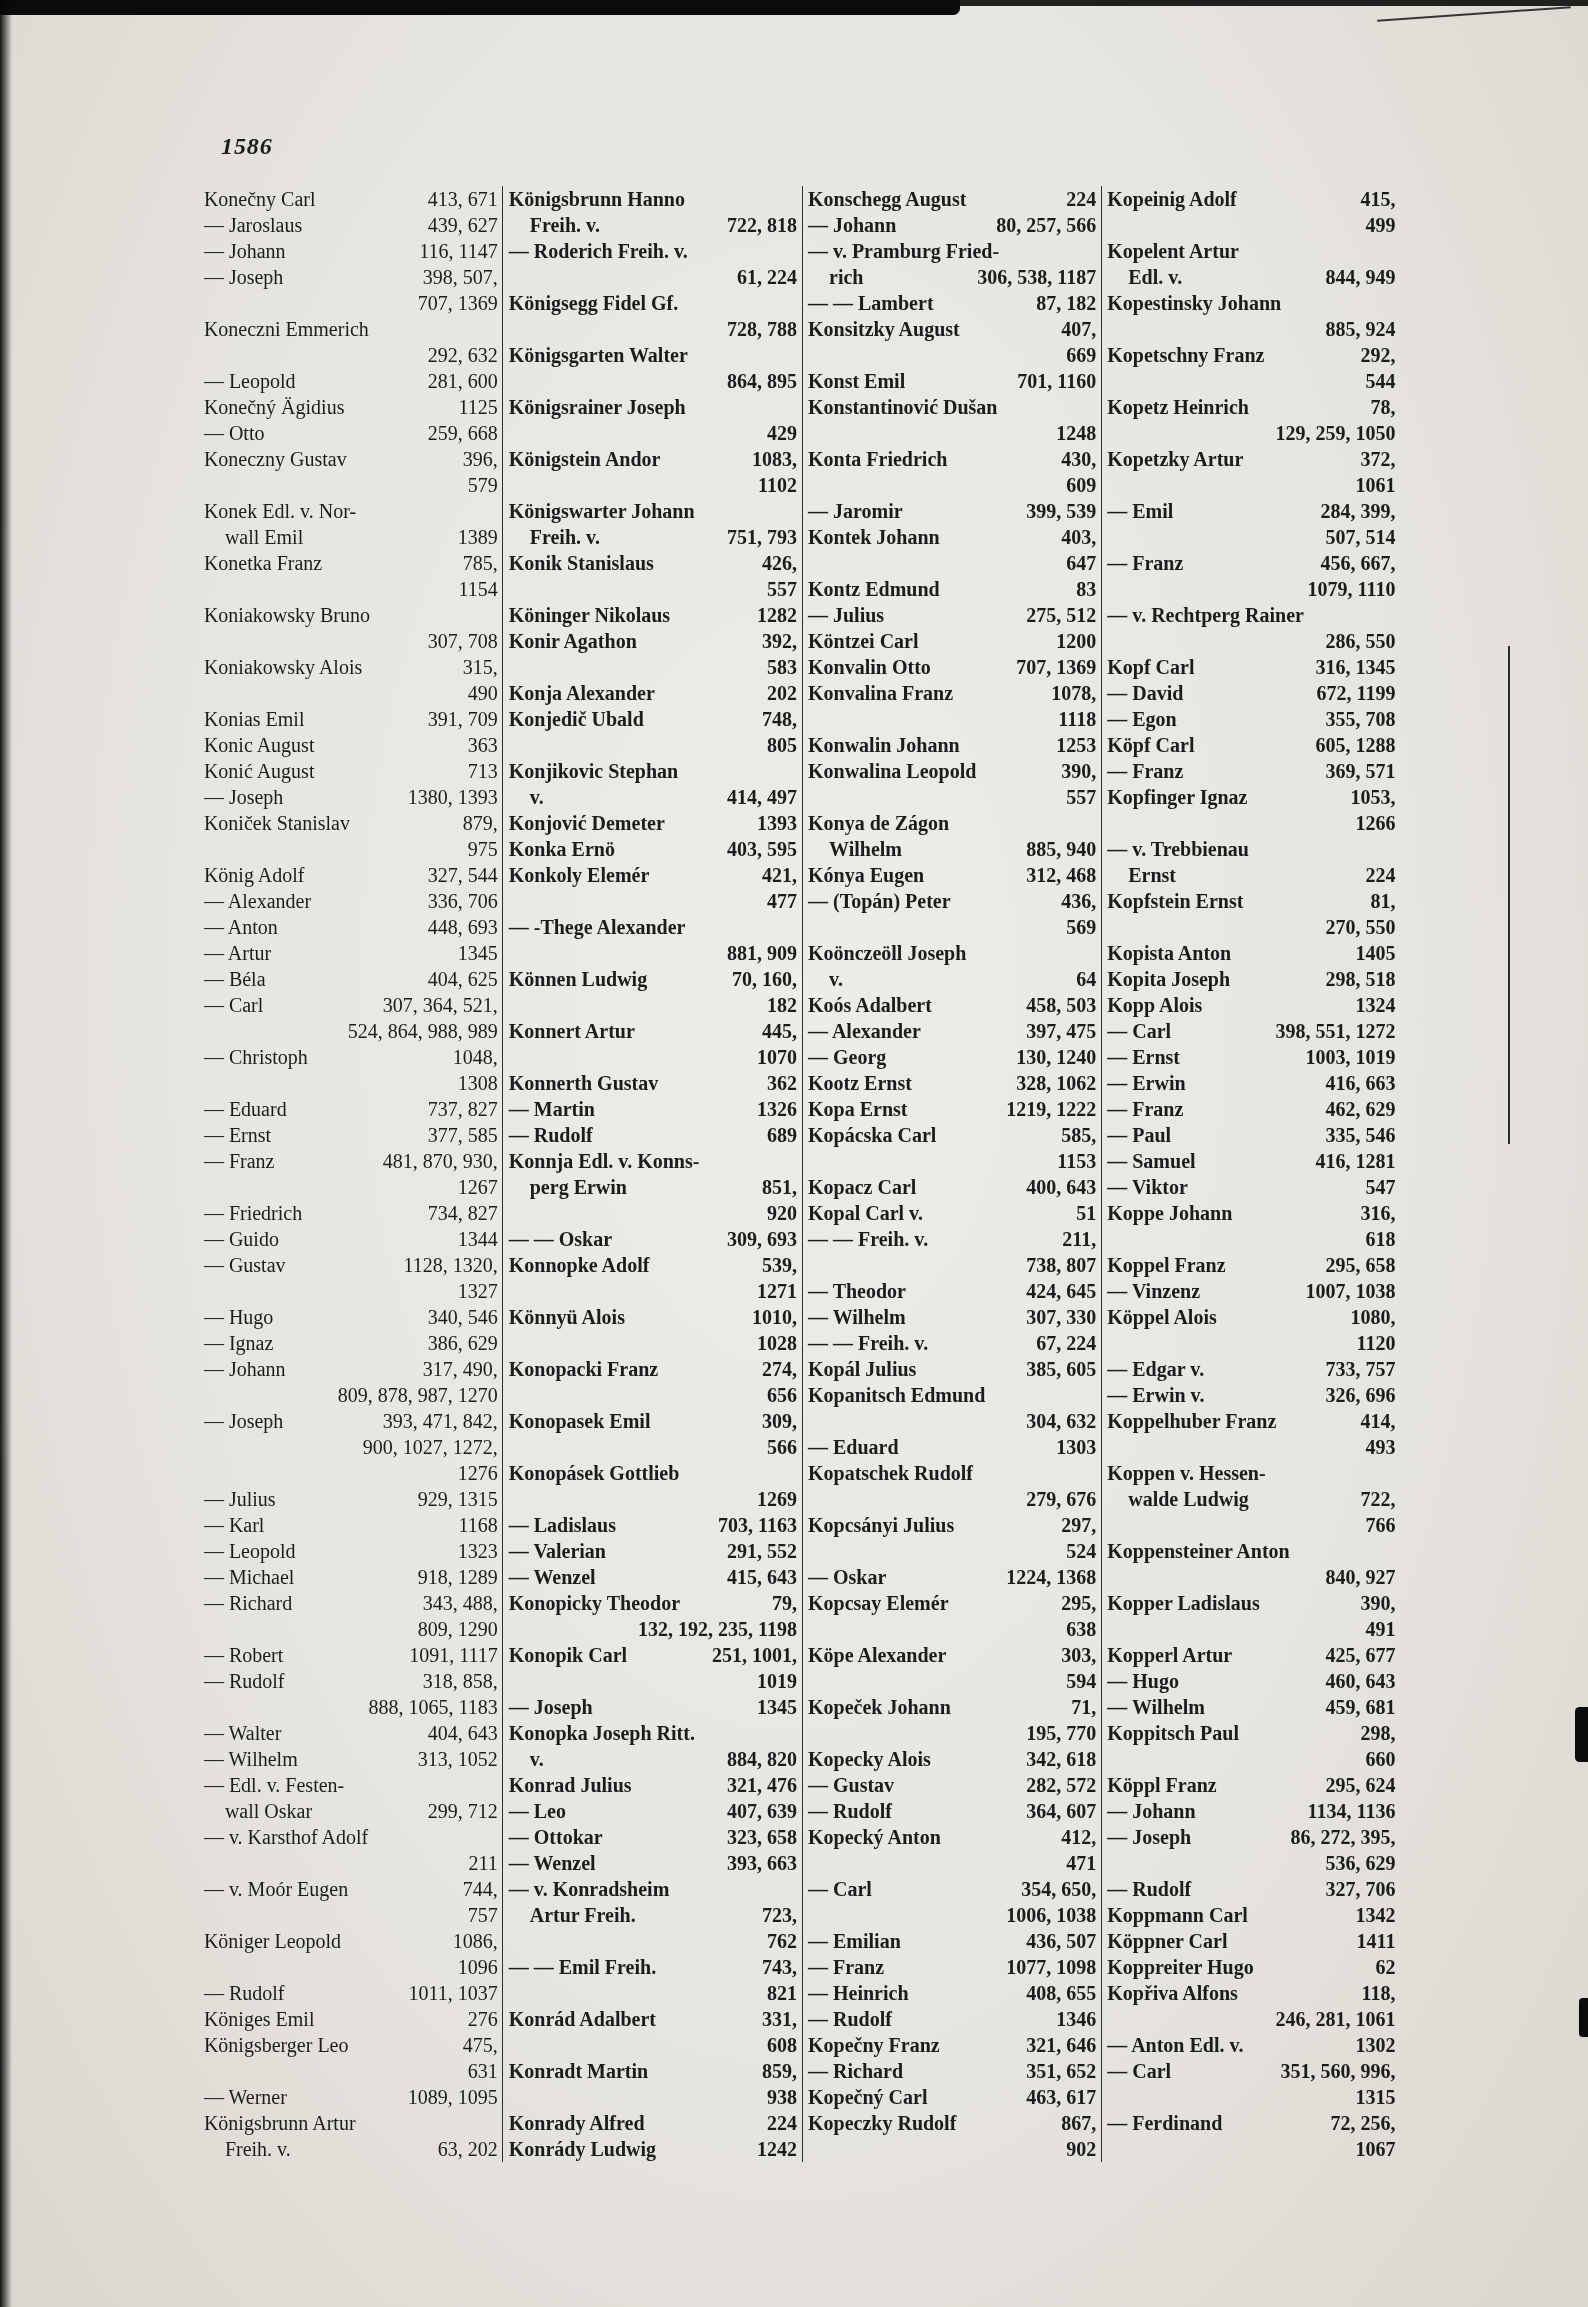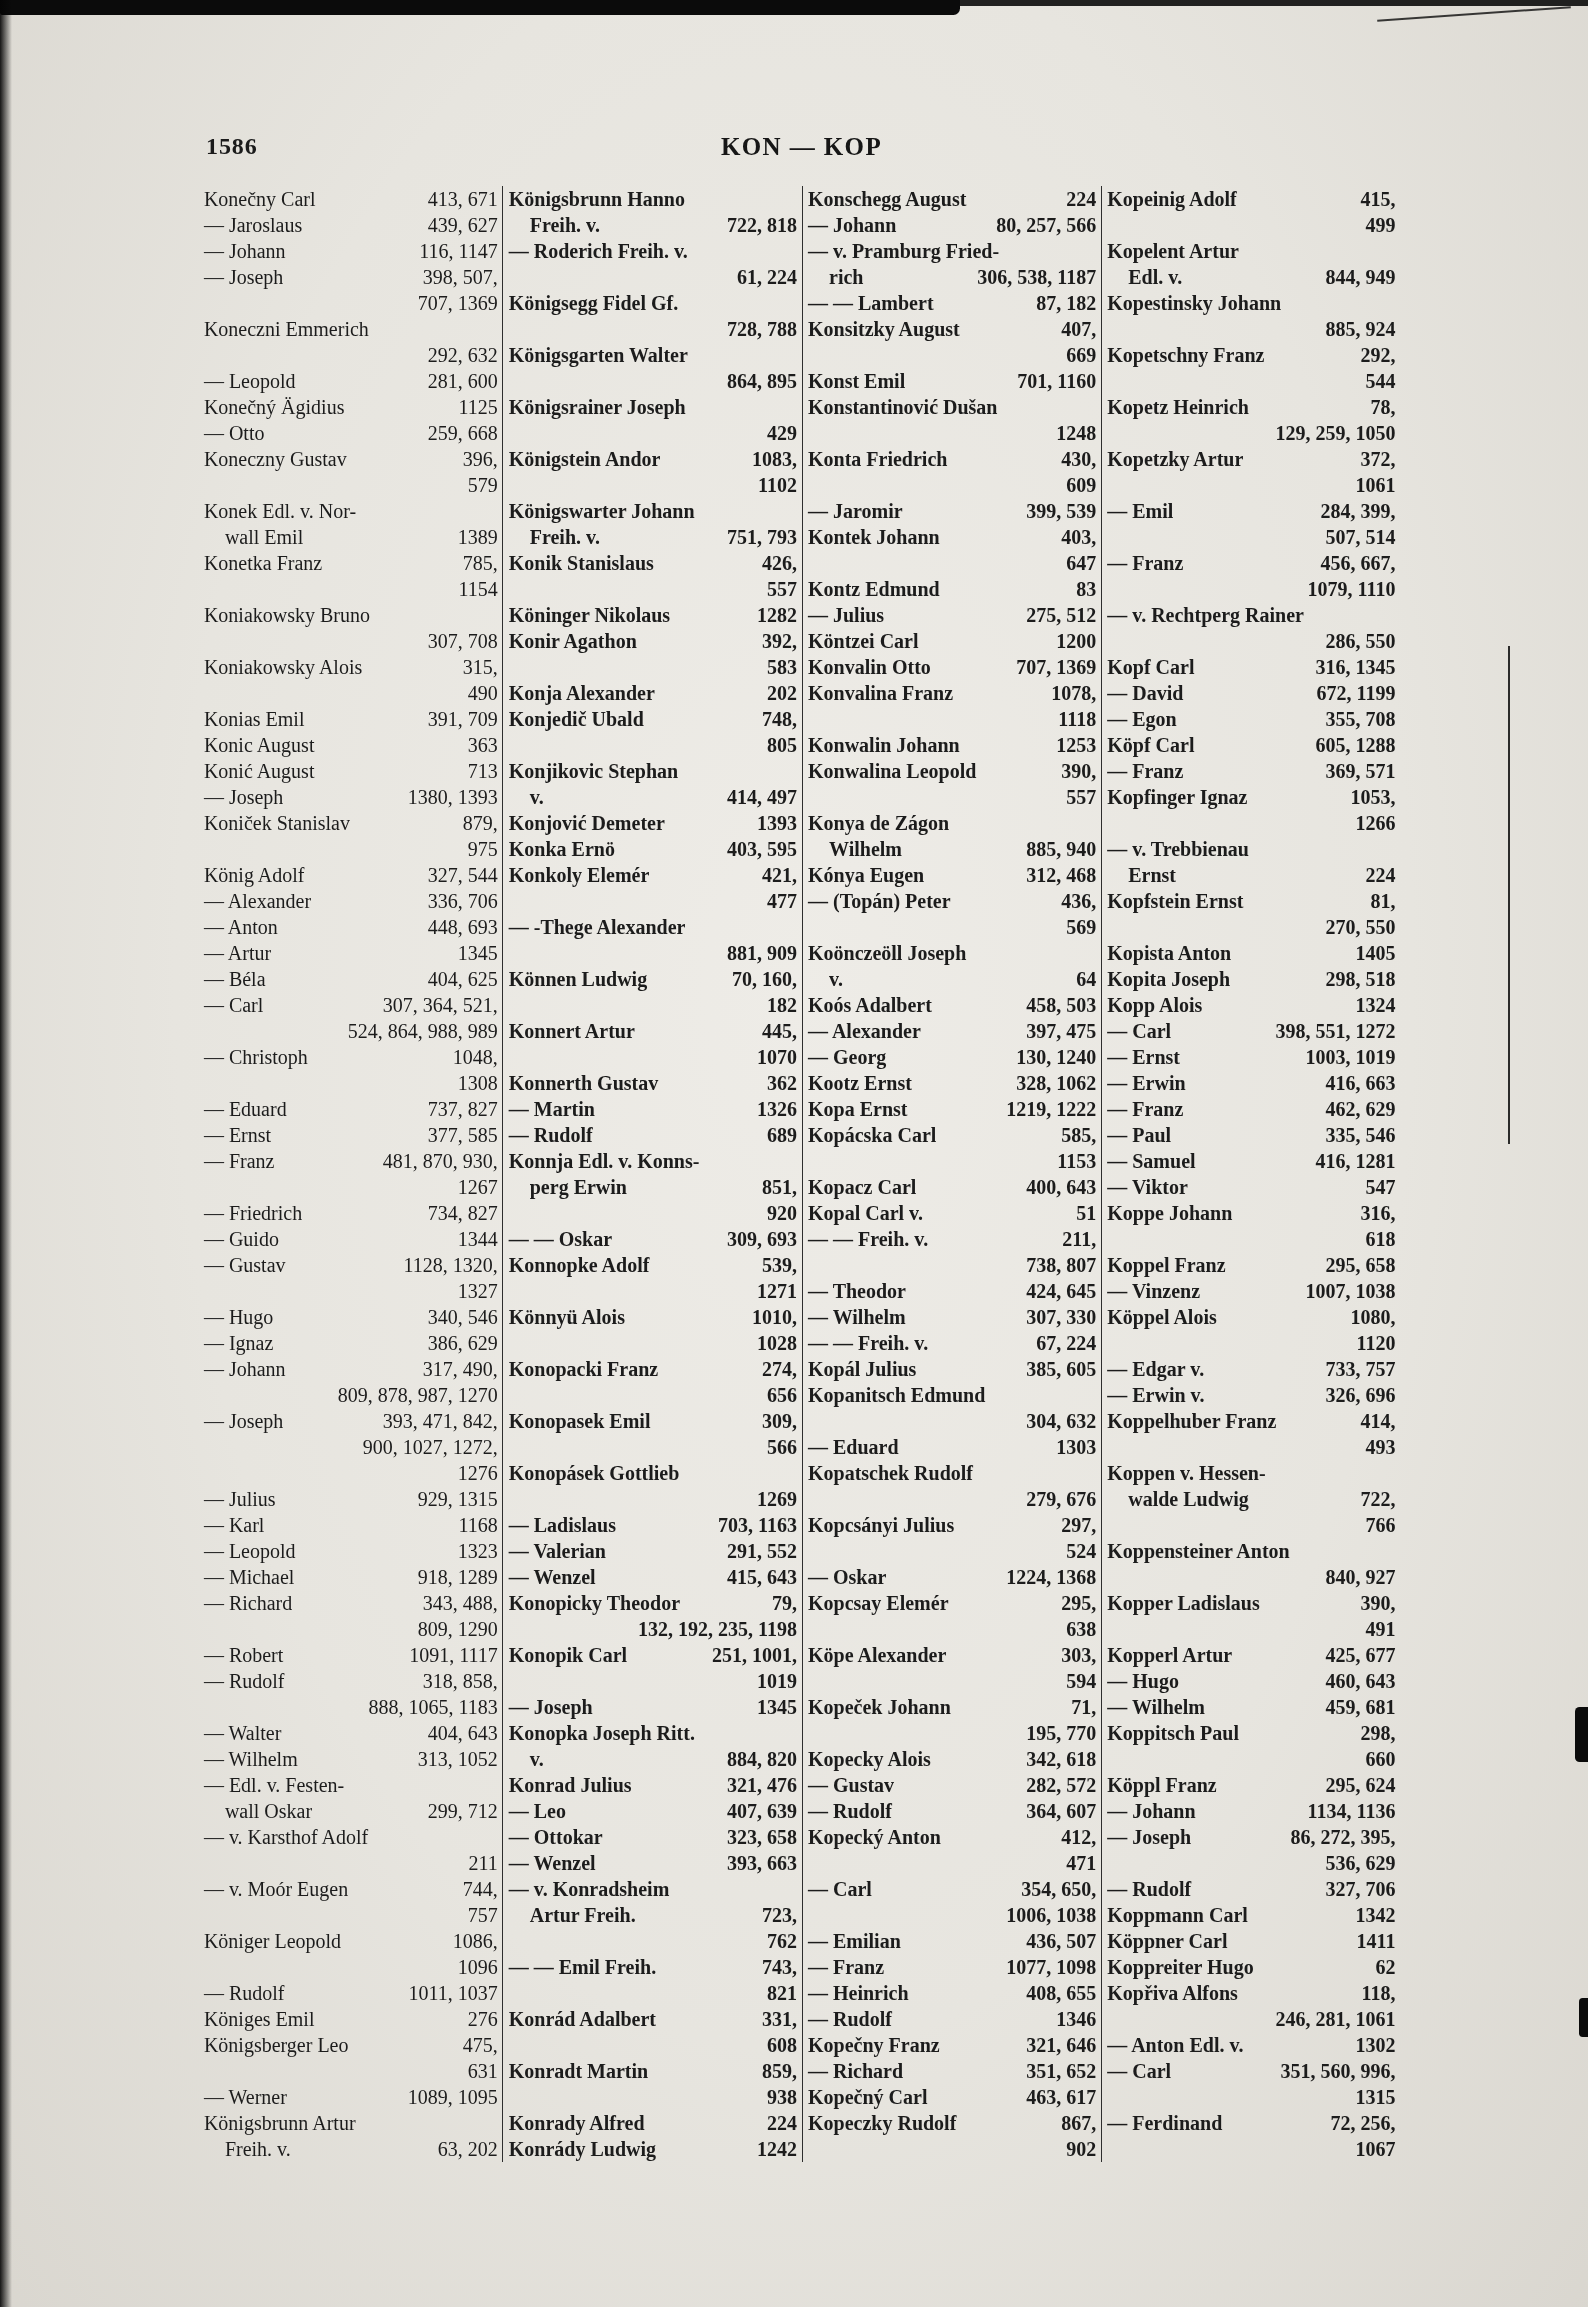--- a/index.html
+++ b/index.html
@@ -37,26 +37,27 @@
   
   .page-header {
     position: absolute;
     top: 133px;
     left: 203px;
     width: 1197px;
     height: 32px;
   }
   .folio {
     position: absolute;
-    left: 3px;
+    left: 18px;
     top: 0;
     font-size: 24px;
     font-weight: bold;
     letter-spacing: 0.9px;
     color: #1b1b1b;
+    font-style: italic;
   }
   .running-head {
     position: absolute;
     left: 0;
     right: 0;
     top: 0;
     text-align: center;
     font-size: 25px;
     font-weight: bold;
     letter-spacing: 1.4px;
@@ -110,21 +111,20 @@
   <div class="artifact top-bar-1"></div>
   <div class="artifact top-bar-2"></div>
   <div class="artifact top-diag"></div>
   <div class="artifact edge-left"></div>
   <div class="artifact line-right"></div>
   <div class="artifact mark-right-1"></div>
   <div class="artifact mark-right-2"></div>
 
   <header class="page-header">
     <span class="folio">1586</span>
-    <span class="running-head">KON — KOP</span>
   </header>
 
   <main class="columns">
     <section class="col">
         <div class="line">
           <span class="nm">Konečny Carl</span>
           <span class="pg">413, 671</span>
         </div>
         <div class="line">
           <span class="nm">— Jaroslaus</span>

